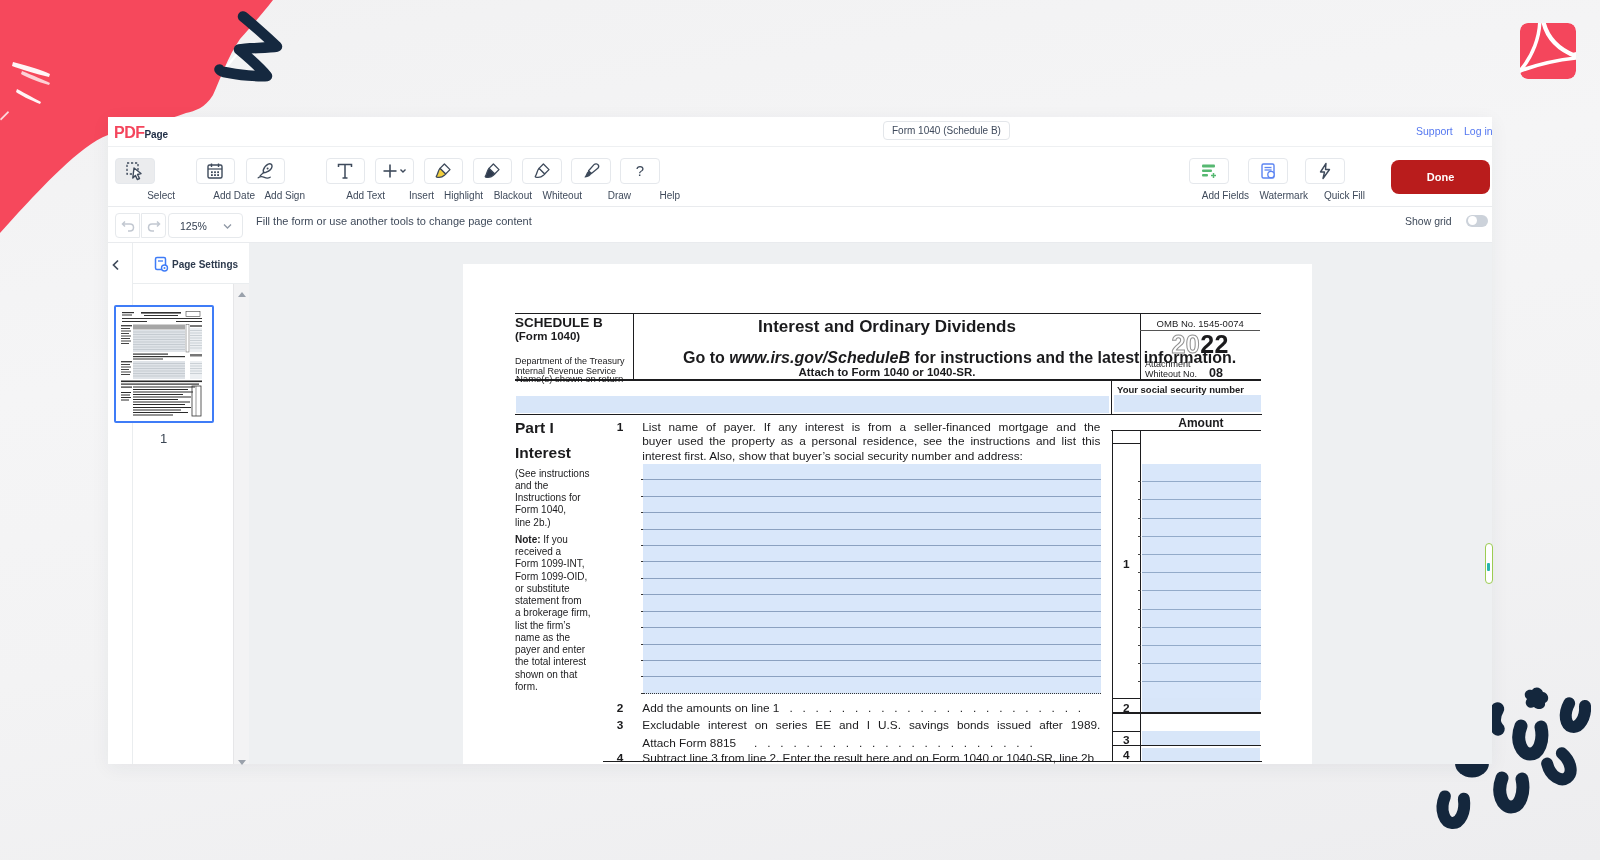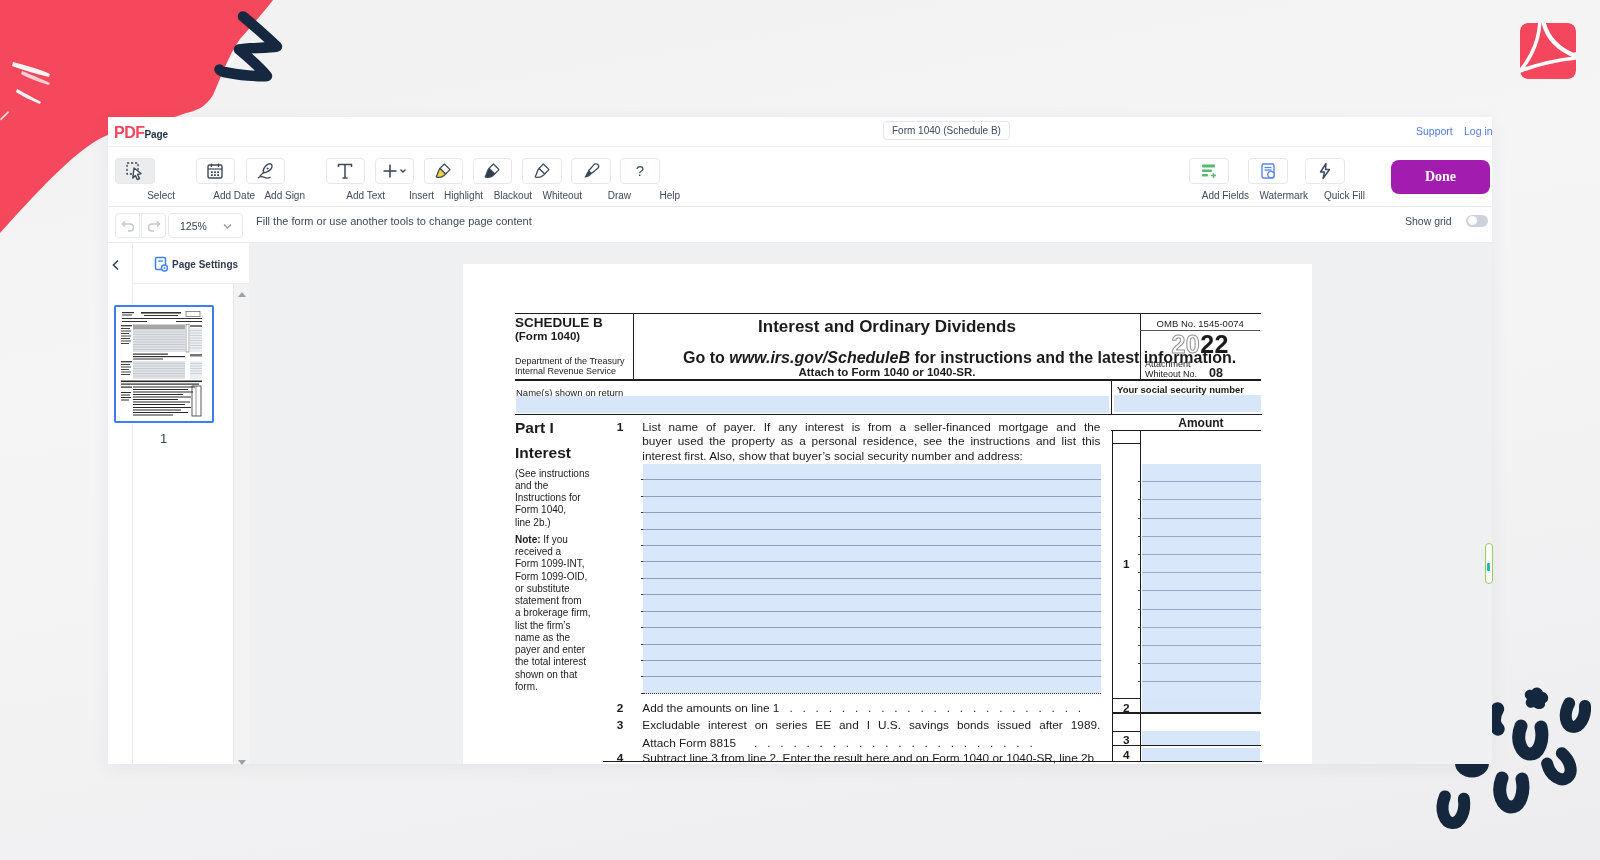--- a/index.html
+++ b/index.html
@@ -23,22 +23,22 @@
   #search .ph { position:absolute; left:12px; top:4.5px; font-size:11px; color:#9fabbc; letter-spacing:.2px; }
   #chip { left:775px; top:3.5px; height:19px; padding:0 8px; border:1px solid #e3e6ea; border-radius:4px;
           font-size:10px; color:#3f4a5c; line-height:17.5px; background:#fff; }
   .hlink { top:8px; font-size:10.5px; color:#5578f0; white-space:nowrap; }
   
   #tbar { left:0; top:31px; width:1384px; height:59px; background:#fff; border-bottom:1px solid #e9ebee; }
   .tbtn { position:absolute; top:10.3px; width:39.5px; height:26px; border:1px solid #e5e8ec; border-radius:4px; background:#fff; }
   .tbtn.active { background:#ebecee; border-color:#e5e8ec; }
   .tlab { position:absolute; top:41.5px; width:80px; text-align:right; font-size:10px; color:#3f4a5b; }
   .tbtn svg { position:absolute; left:50%; top:50%; transform:translate(-50%,-50%); }
-  #done { position:absolute; left:1283px; top:12px; width:99px; height:34px; background:#a21caf; border-radius:8px;
-          color:#fff; font-weight:bold; font-size:14px; text-align:center; line-height:34px;font-family:Liberation Serif, serif; }
+  #done { position:absolute; left:1283px; top:12px; width:99px; height:34px; background:#b91c1c; border-radius:8px;
+          color:#fff; font-weight:bold; font-size:11px; text-align:center; line-height:34px; }
   
   #sbar { left:0; top:90px; width:1384px; height:36px; background:#fff; border-bottom:1px solid #e9ebee; }
   .ubox { position:absolute; top:6px; width:25px; height:25px; border:1px solid #e6e9ec; background:#fff; }
   #zoomsel { position:absolute; left:60px; top:6px; width:75px; height:25px; border:1px solid #e6e9ec; border-radius:4px; }
   #zoomsel .z { position:absolute; left:11px; top:6px; font-size:10.5px; color:#333f50; }
   #hint { position:absolute; left:148px; top:8px; font-size:11px; color:#3f4a5a; }
   #showgrid { position:absolute; left:1297px; top:8px; font-size:10.5px; color:#3f4a5a; }
   #toggle { position:absolute; left:1358px; top:7.5px; width:22px; height:12px; background:#ccd2da; border-radius:6px; }
   #toggle .knob { position:absolute; left:1.5px; top:1.5px; width:9px; height:9px; border-radius:50%; background:#fff; }
   
@@ -404,21 +404,21 @@
       <div class="ft" style="left:52px;top:91.5px;font-size:9px">Department of the Treasury</div>
       <div class="ft" style="left:52px;top:102.3px;font-size:9px">Internal Revenue Service</div>
       <div class="ft" style="left:220px;top:53px;width:408px;text-align:center;font-size:17px;font-weight:bold">Interest and Ordinary Dividends</div>
       <div class="ft" style="left:220px;top:85px;width:408px;text-align:center;font-size:16px;font-weight:bold">Go to <i>www.irs.gov/ScheduleB</i> for instructions and the latest information.</div>
       <div class="ft" style="left:220px;top:101.5px;width:408px;text-align:center;font-size:11.5px;font-weight:bold">Attach to Form 1040 or 1040-SR.</div>
       <div class="ft" style="left:677.2px;top:53.5px;width:120px;text-align:center;font-size:9.5px">OMB No. 1545-0074</div>
       <div class="ft" style="left:677.2px;top:66px;width:120px;text-align:center;font-size:25px;font-weight:bold;letter-spacing:.5px"><span style="color:#fff;-webkit-text-stroke:1px #909090">20</span><span>22</span></div>
       <div class="ft" style="left:682px;top:94.8px;font-size:9px">Attachment</div>
       <div class="ft" style="left:682px;top:105.2px;font-size:9px">Whiteout No.</div>
       <div class="ft" style="left:746px;top:101.5px;font-size:12.5px;font-weight:bold">08</div>
-      <div class="ft" style="left:53px;top:123px;font-size:9.5px">Name(s) shown on return</div>
+      <div class="ft" style="left:53px;top:109px;font-size:9.5px">Name(s) shown on return</div>
       <div class="ft" style="left:654px;top:120.2px;font-size:9.5px;font-weight:bold">Your social security number</div>
       <div class="blue" style="left:53px;top:131.5px;width:593px;height:17.5px"></div>
       <div class="blue" style="left:651px;top:130.5px;width:146.5px;height:17.8px"></div>
 
       <div class="ft" style="left:677.4px;top:151.8px;width:121px;text-align:center;font-size:12px;font-weight:bold">Amount</div>
       <div class="fl" style="left:647.9px;top:165.7px;width:150.6px;height:1px"></div>
       <div class="fl" style="left:649.4px;top:165.7px;width:1px;height:331.8px"></div>
       <div class="fl" style="left:677.4px;top:165.7px;width:1px;height:331.8px"></div>
       <div class="fl" style="left:649.4px;top:178.6px;width:29px;height:1px"></div>
 

